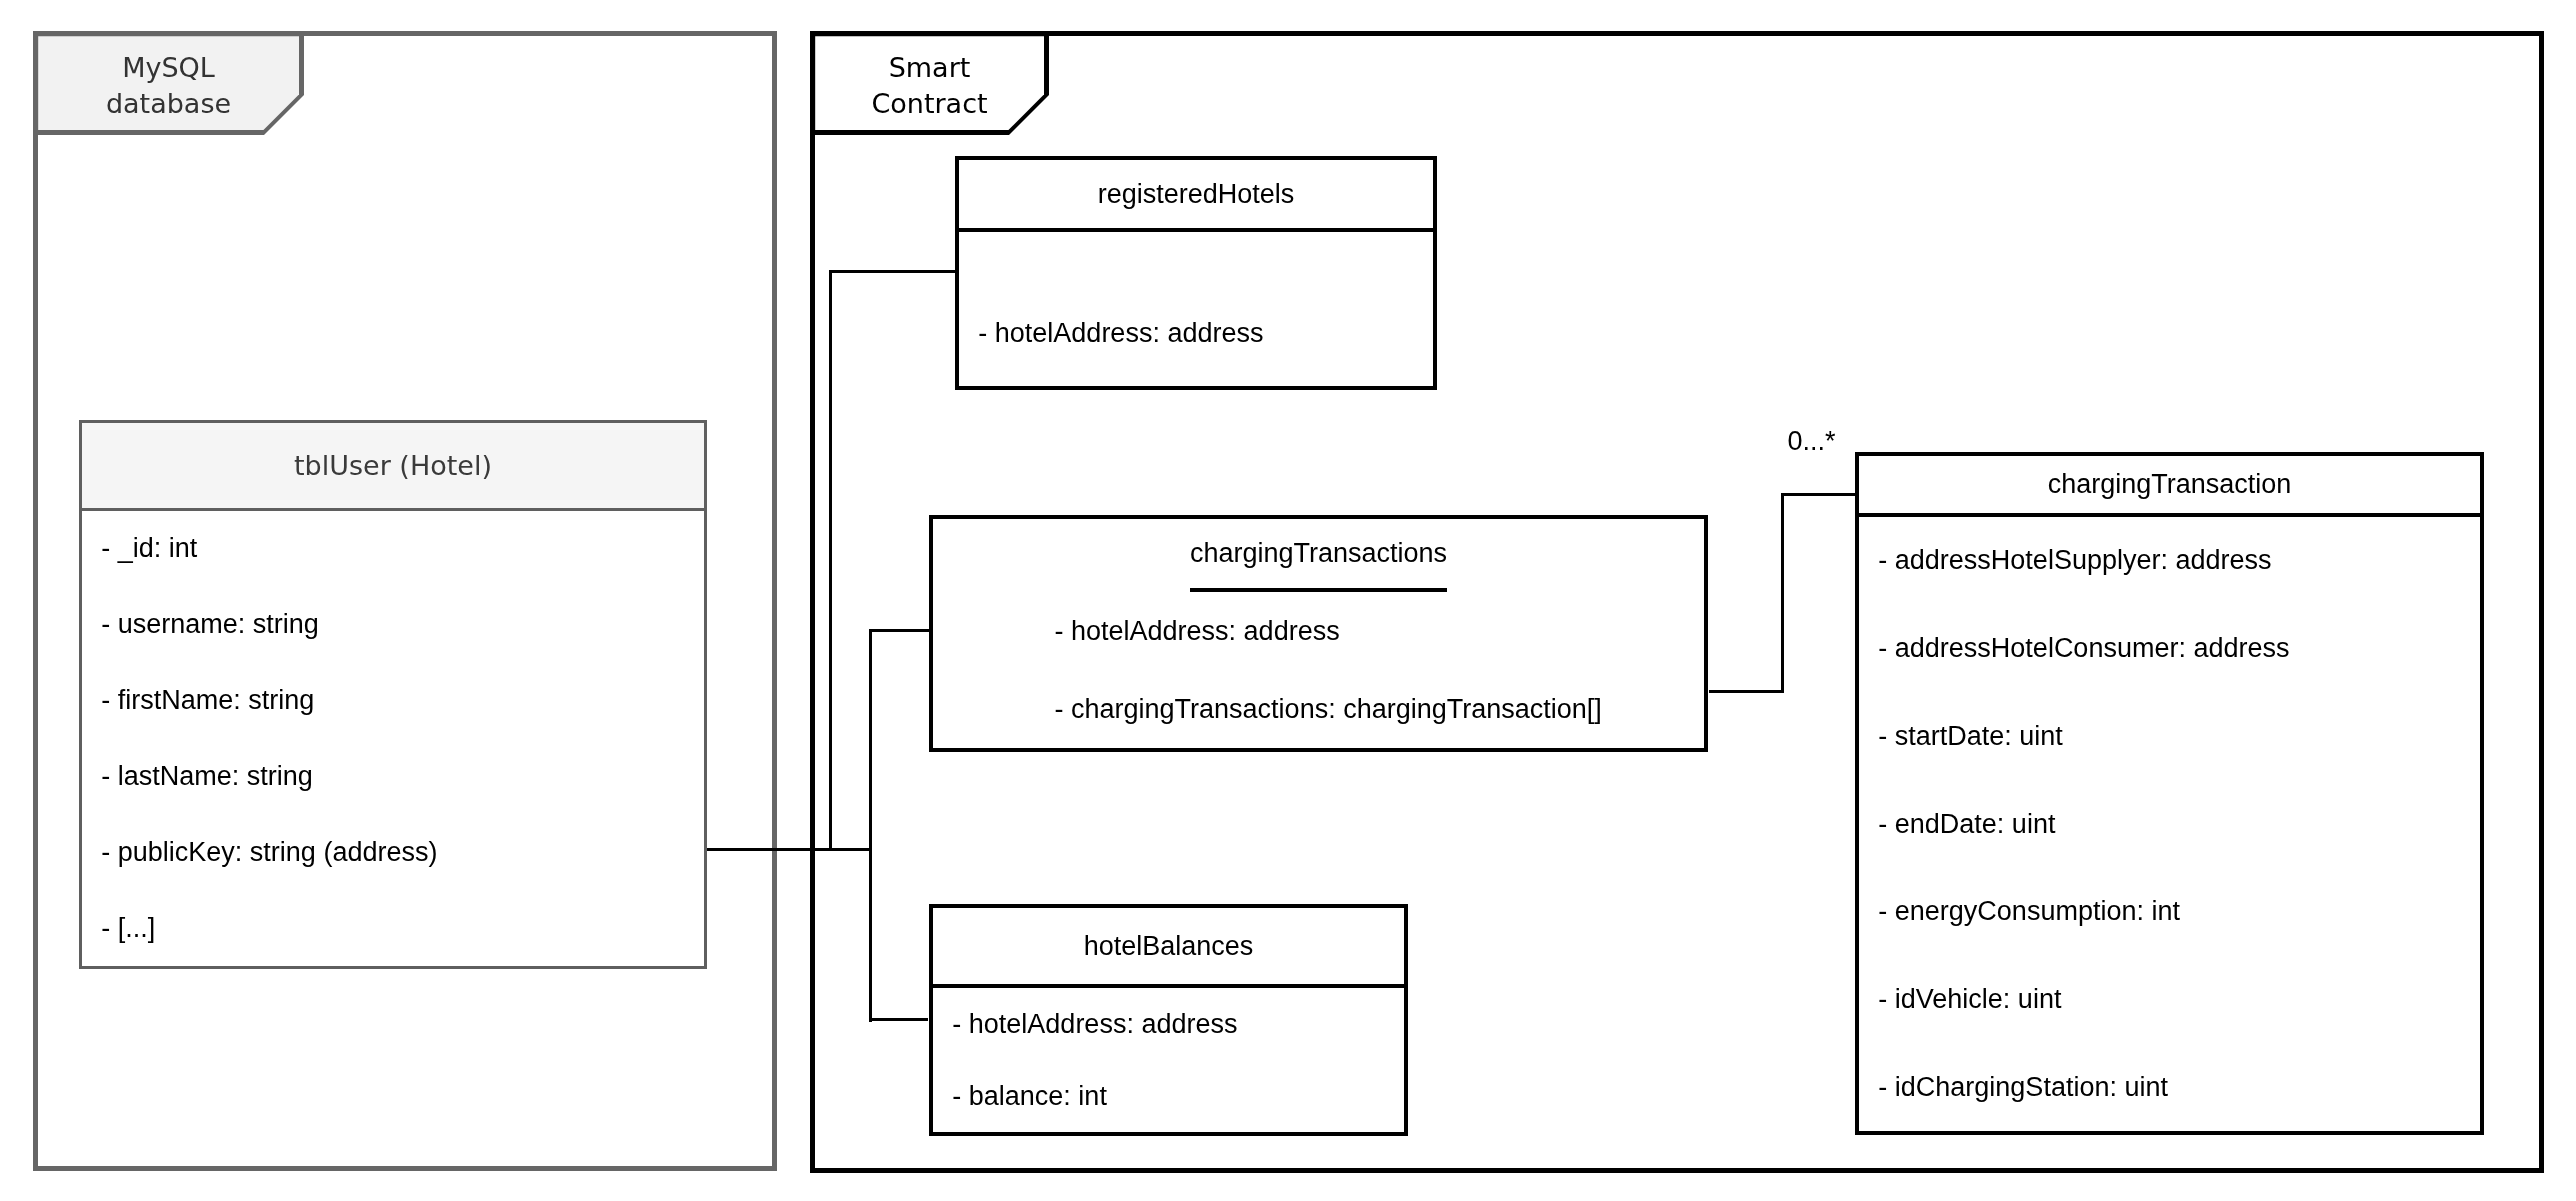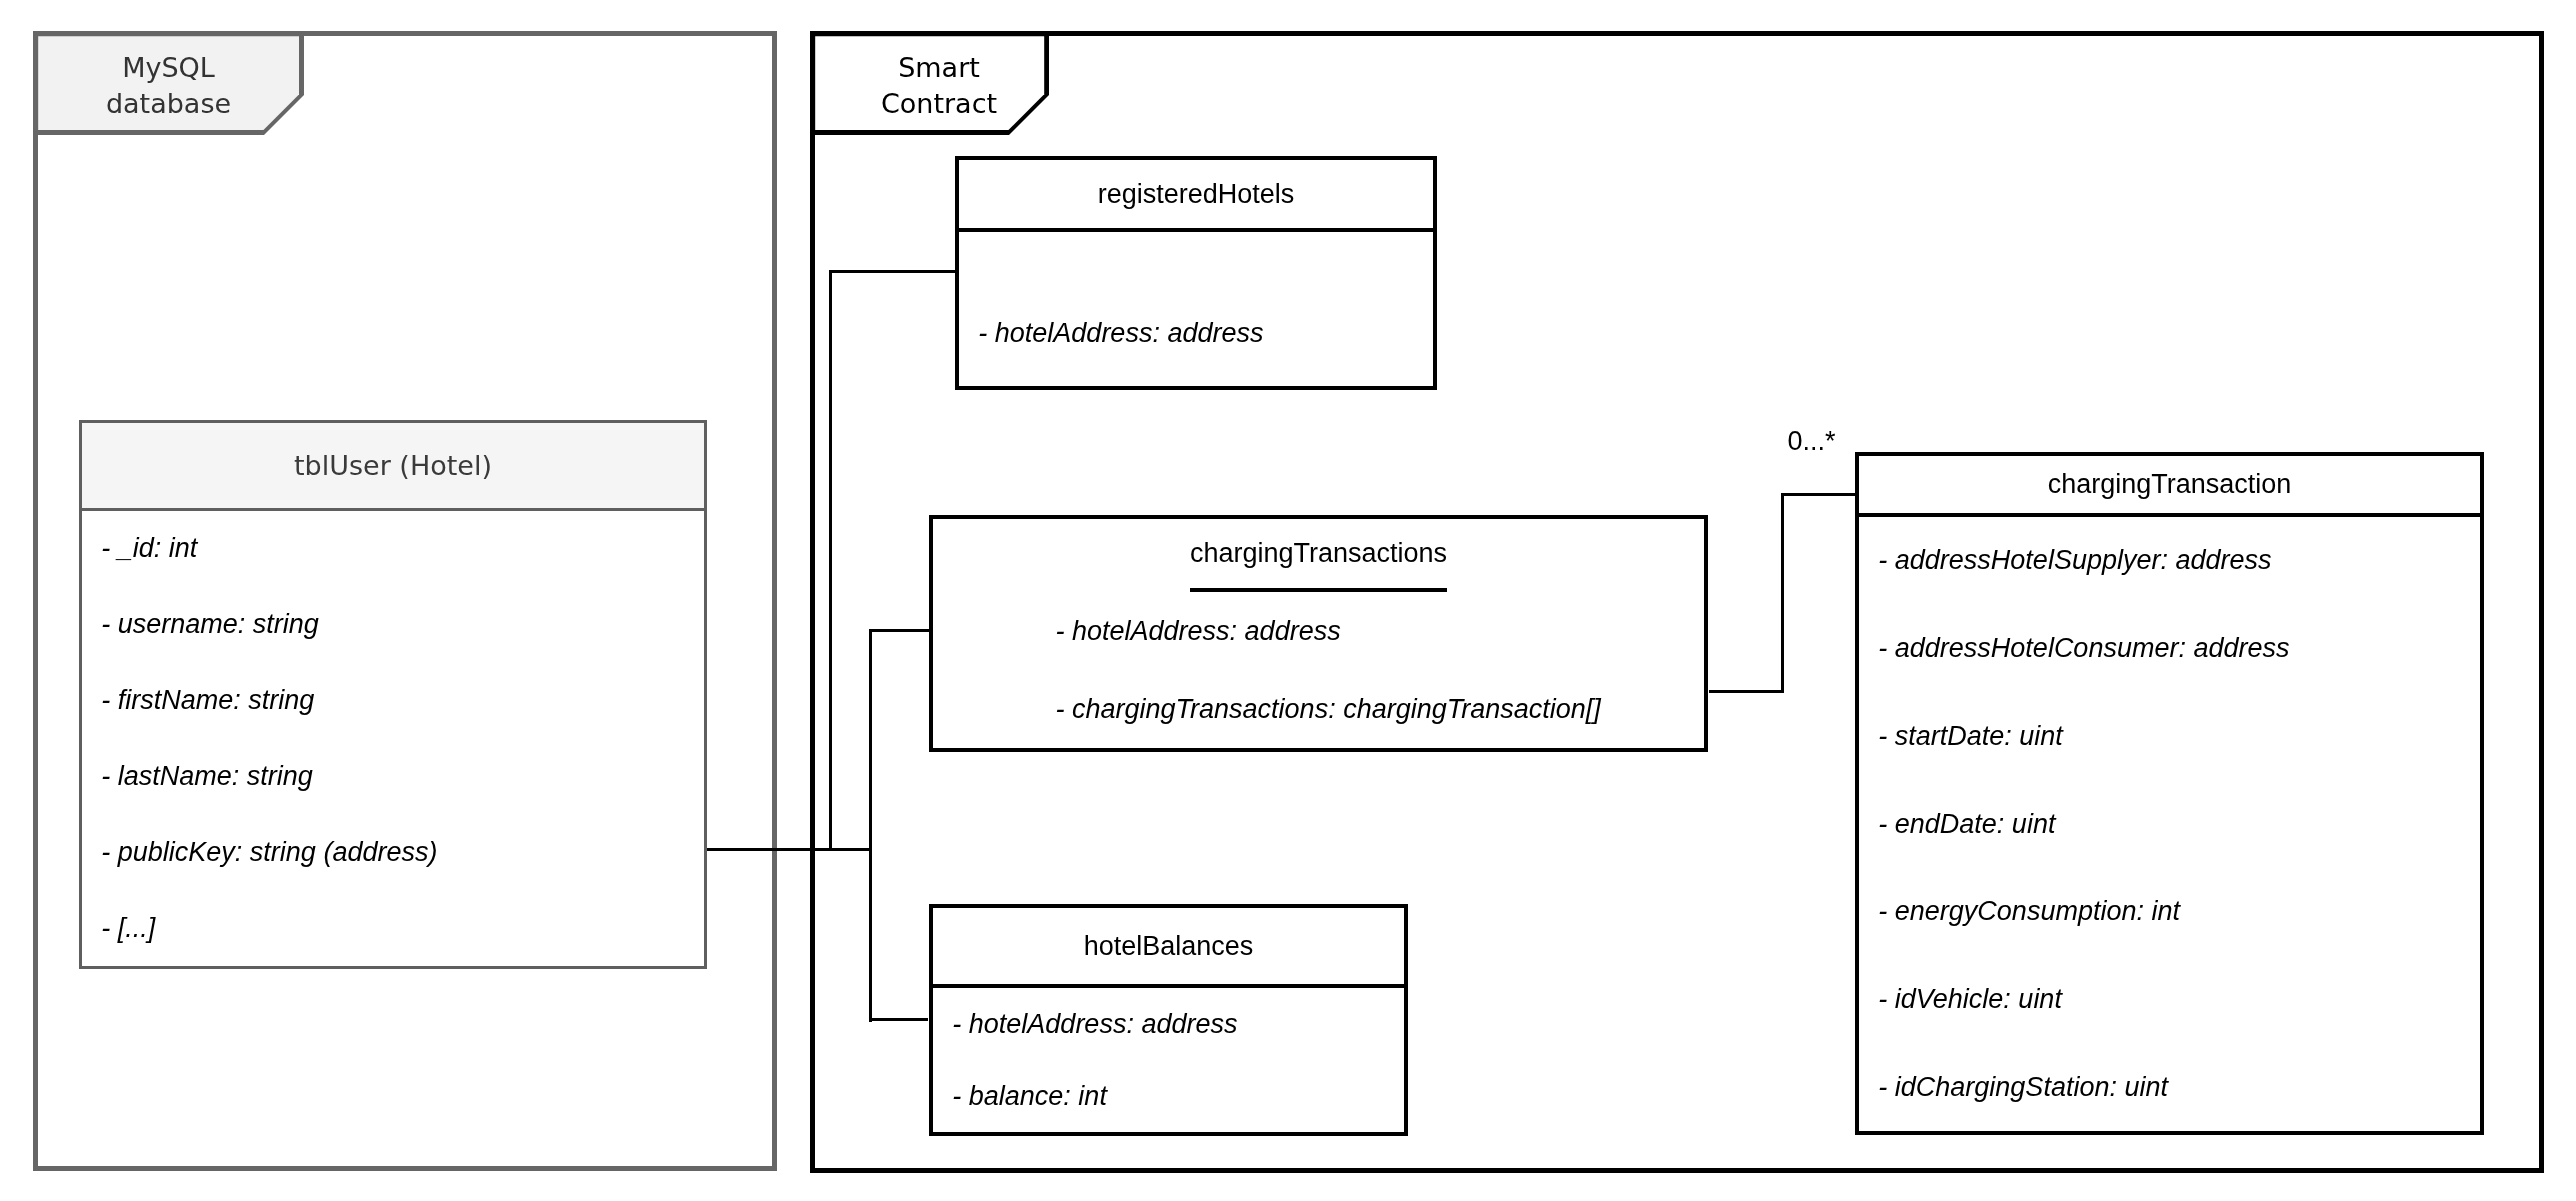--- a/index.html
+++ b/index.html
@@ -58,21 +58,20 @@
     border-bottom: 3.9px solid #5f5f5f; background: #f5f5f5; color: #3a3a3a;
     font-family: "DejaVu Sans", "Liberation Sans", sans-serif;
   }
   .uml-rows { flex: 1 1 auto; display: flex; flex-direction: column; }
   .uml-row {
     flex: 1 1 0;
     display: flex; align-items: center;
     padding-left: 19.3px;
     font-size: 27px; color: #000000;
     white-space: nowrap;
-    font-style: italic;
   }
 
   
   .conn { position: absolute; background: #000000; }
 
   
   .multiplicity {
     position: absolute;
     font-size: 27px; color: #000000;
     text-align: center;
@@ -104,21 +103,21 @@
 
   <div class="tab gray" style="left:33px; top:31px; width:271px; height:104px;">
     <div class="tab-outer"></div>
     <div class="tab-inner"></div>
     <div class="tab-label">
       <span>MySQL</span>
       <span>database</span>
     </div>
   </div>
 
-  <div class="tab black" style="left:810px; top:31px; width:239px; height:104px;padding-left:19px;">
+  <div class="tab black" style="left:810px; top:31px; width:239px; height:104px;">
     <div class="tab-outer"></div>
     <div class="tab-inner"></div>
     <div class="tab-label">
       <span>Smart</span>
       <span>Contract</span>
     </div>
   </div>
 
   <div class="uml-box gray" style="left:79px; top:420px; width:628px; height:549px;">
     <div class="uml-header" style="height:88px;">tblUser (Hotel)</div>

